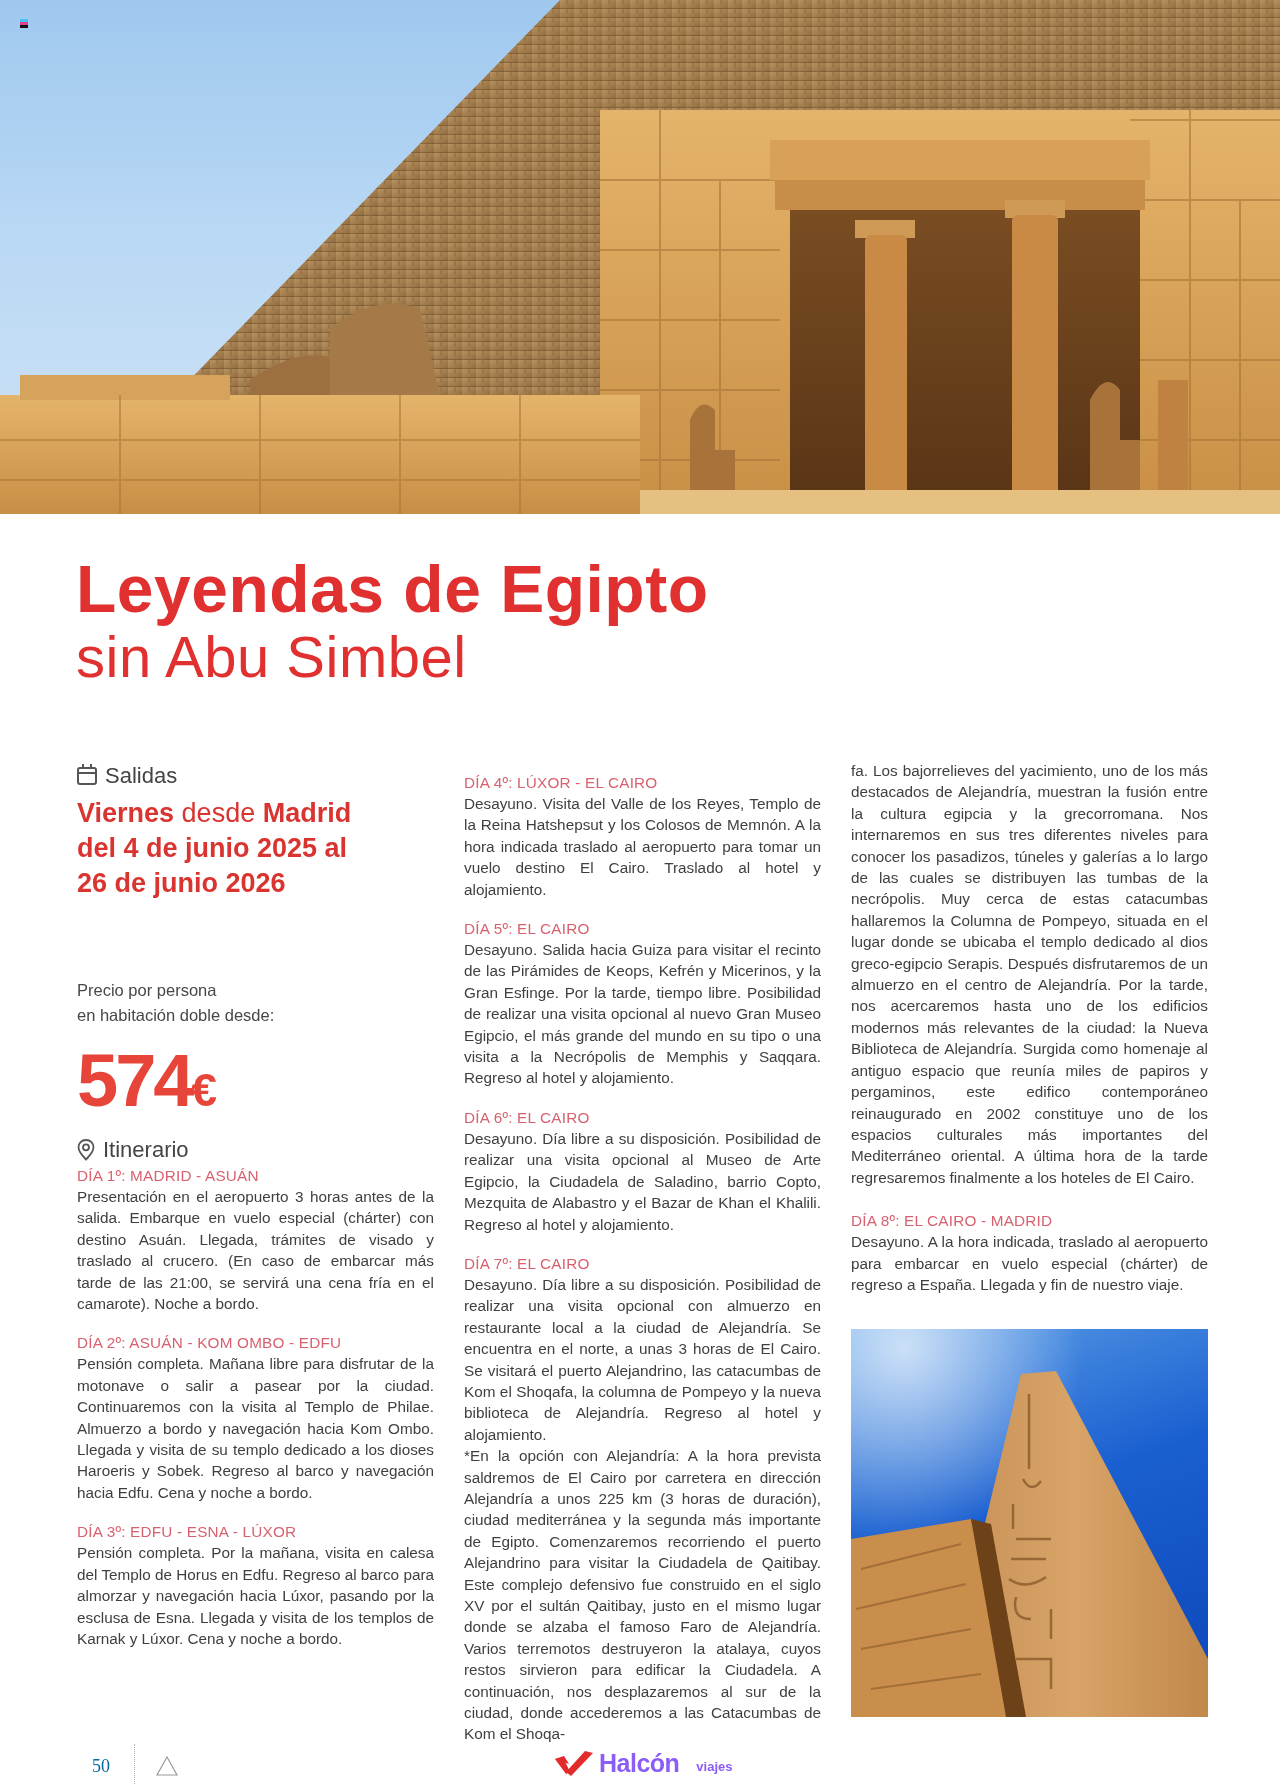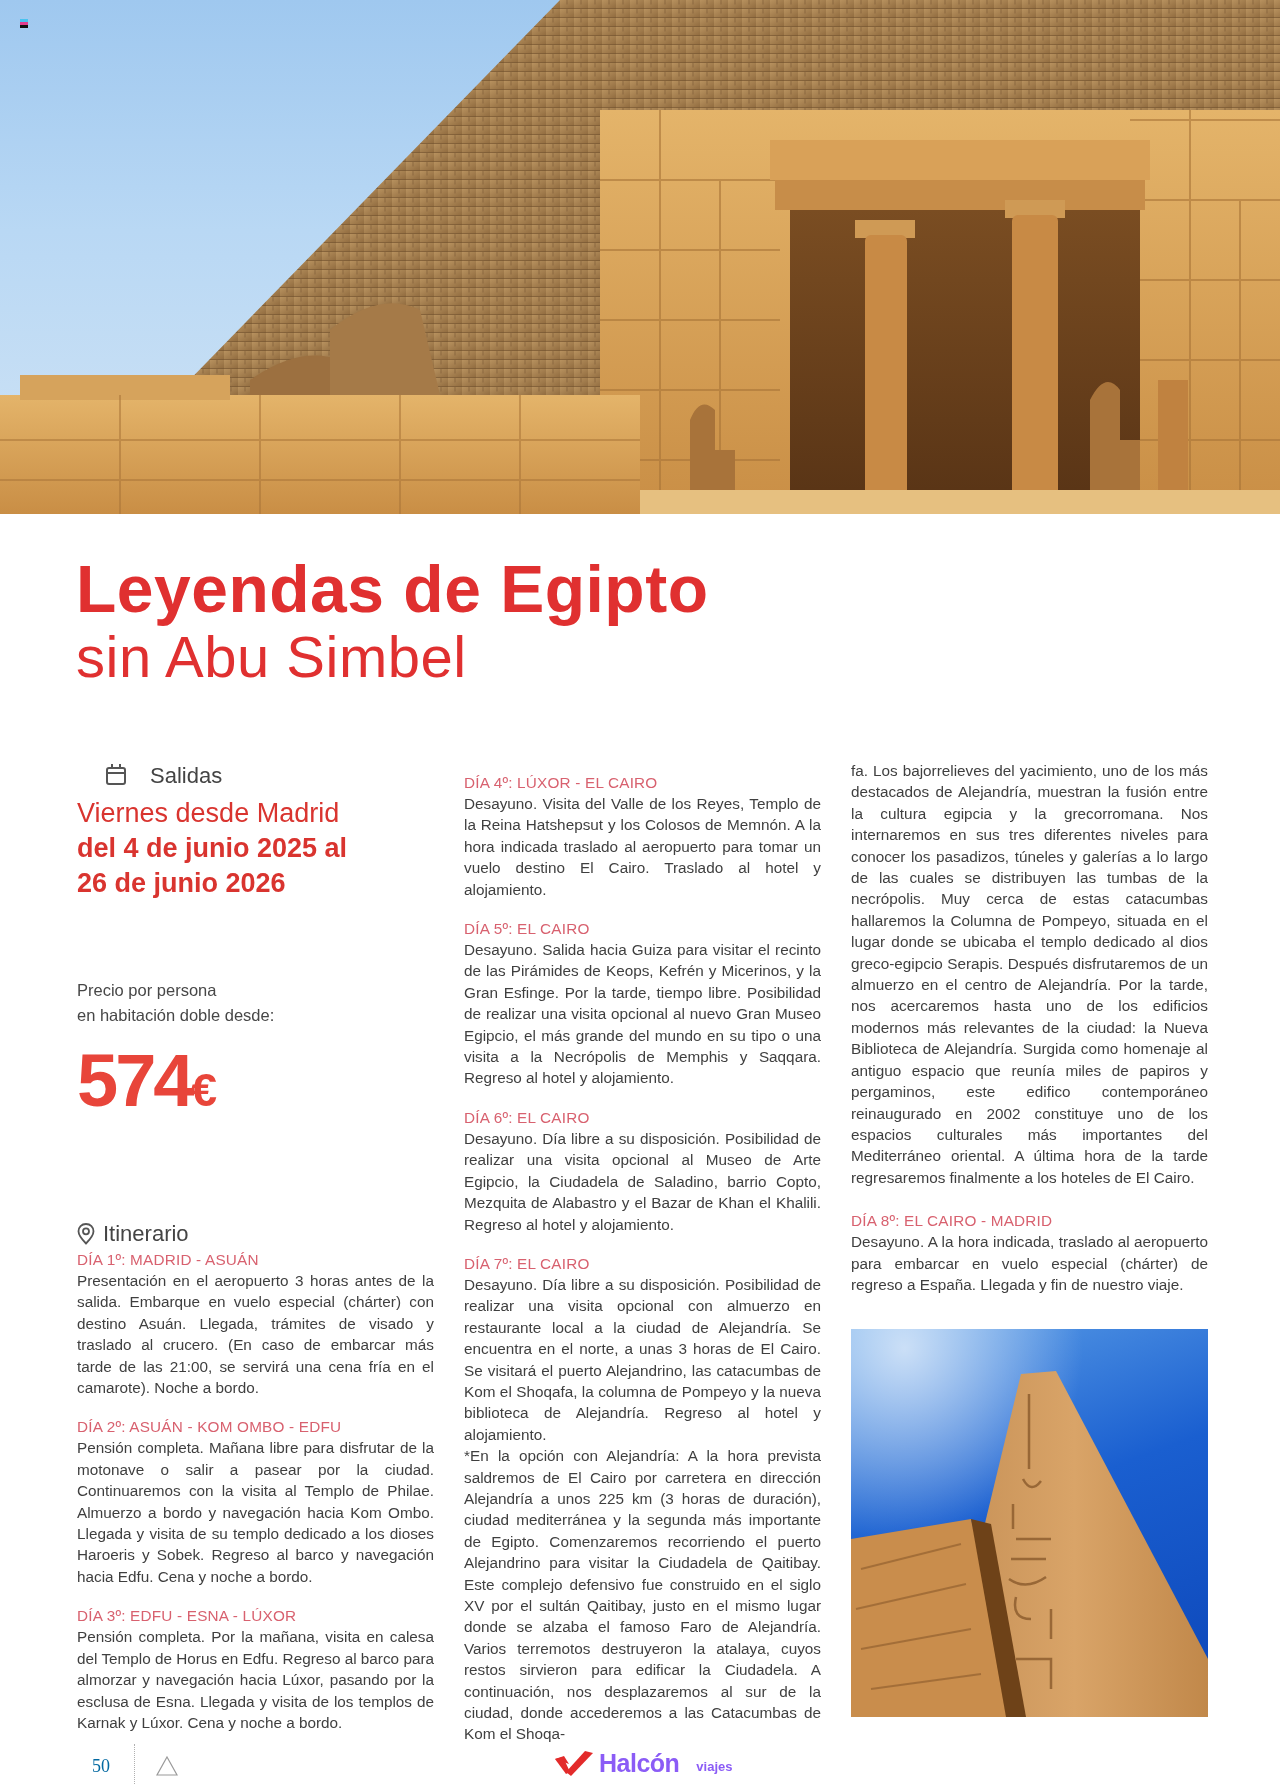--- a/index.html
+++ b/index.html
@@ -19,33 +19,33 @@
     .title { position: absolute; left: 76px; top: 556px; color: #e03030; }
     .title .l1 { font-size: 66px; font-weight: 700; line-height: 66px; letter-spacing: 0.5px; }
     .title .l2 { font-size: 58px; font-weight: 400; line-height: 70px; letter-spacing: 0.5px; }
 
     
     .col { position: absolute; font-size: 15.3px; line-height: 21.4px; color: #3f3f3f; text-align: justify; }
     .col-left { left: 77px; top: 760px; width: 357px; }
     .col-mid { left: 464px; top: 760px; width: 357px; margin-top: 12px; }
     .col-right { left: 851px; top: 760px; width: 357px; }
 
-    .salidas-h { display: flex; align-items: center; gap: 24px; font-size: 22px; color: #444; height: 32px; margin-left: 29px; }
+    .salidas-h { display: flex; align-items: center; gap: 8px; font-size: 22px; color: #444; height: 32px; }
     .cal-icon { width: 20px; height: 18px; border: 2px solid #555; border-radius: 3px; position: relative; }
     .cal-icon::before { content: ""; position: absolute; left: 0; right: 0; top: 3px; height: 2px; background: #555; }
     .cal-icon::after { content: ""; position: absolute; left: 3px; top: -5px; width: 2px; height: 5px; background: #555; box-shadow: 8px 0 0 #555; }
     .salidas-days { color: #d9342f; font-size: 27px; line-height: 35px; margin-top: 4px; }
-    .salidas-days b { font-weight: 400; }
+    .salidas-days b { font-weight: 700; }
     .salidas-days .dates { font-weight: 700; display: block; }
 
     .price-label { margin-top: 77px; font-size: 16.5px; line-height: 25px; color: #474747; text-align: left; }
     .price { font-size: 74px; font-weight: 700; color: #e8453a; letter-spacing: -3px; line-height: 90px; margin-top: 8px; }
     .price .cur { font-size: 46px; letter-spacing: 0; }
 
-    .itin-h { display: flex; align-items: center; gap: 8px; font-size: 22px; color: #444; margin-top: 84px; height: 30px; }
+    .itin-h { display: flex; align-items: center; gap: 8px; font-size: 22px; color: #444; height: 30px; }
     .pin-icon { width: 18px; height: 22px; position: relative; }
 
     .day-h { color: #d8616f; font-size: 15.3px; line-height: 21px; text-align: left; letter-spacing: 0.2px; }
     .day-p { margin-bottom: 18px; }
 
     
     .obelisk { position: absolute; left: 851px; top: 1329px; width: 357px; height: 388px; overflow: hidden;
       background: linear-gradient(160deg, #5da0e8 0%, #1a5fd0 45%, #0c45b8 100%); }
 
     

